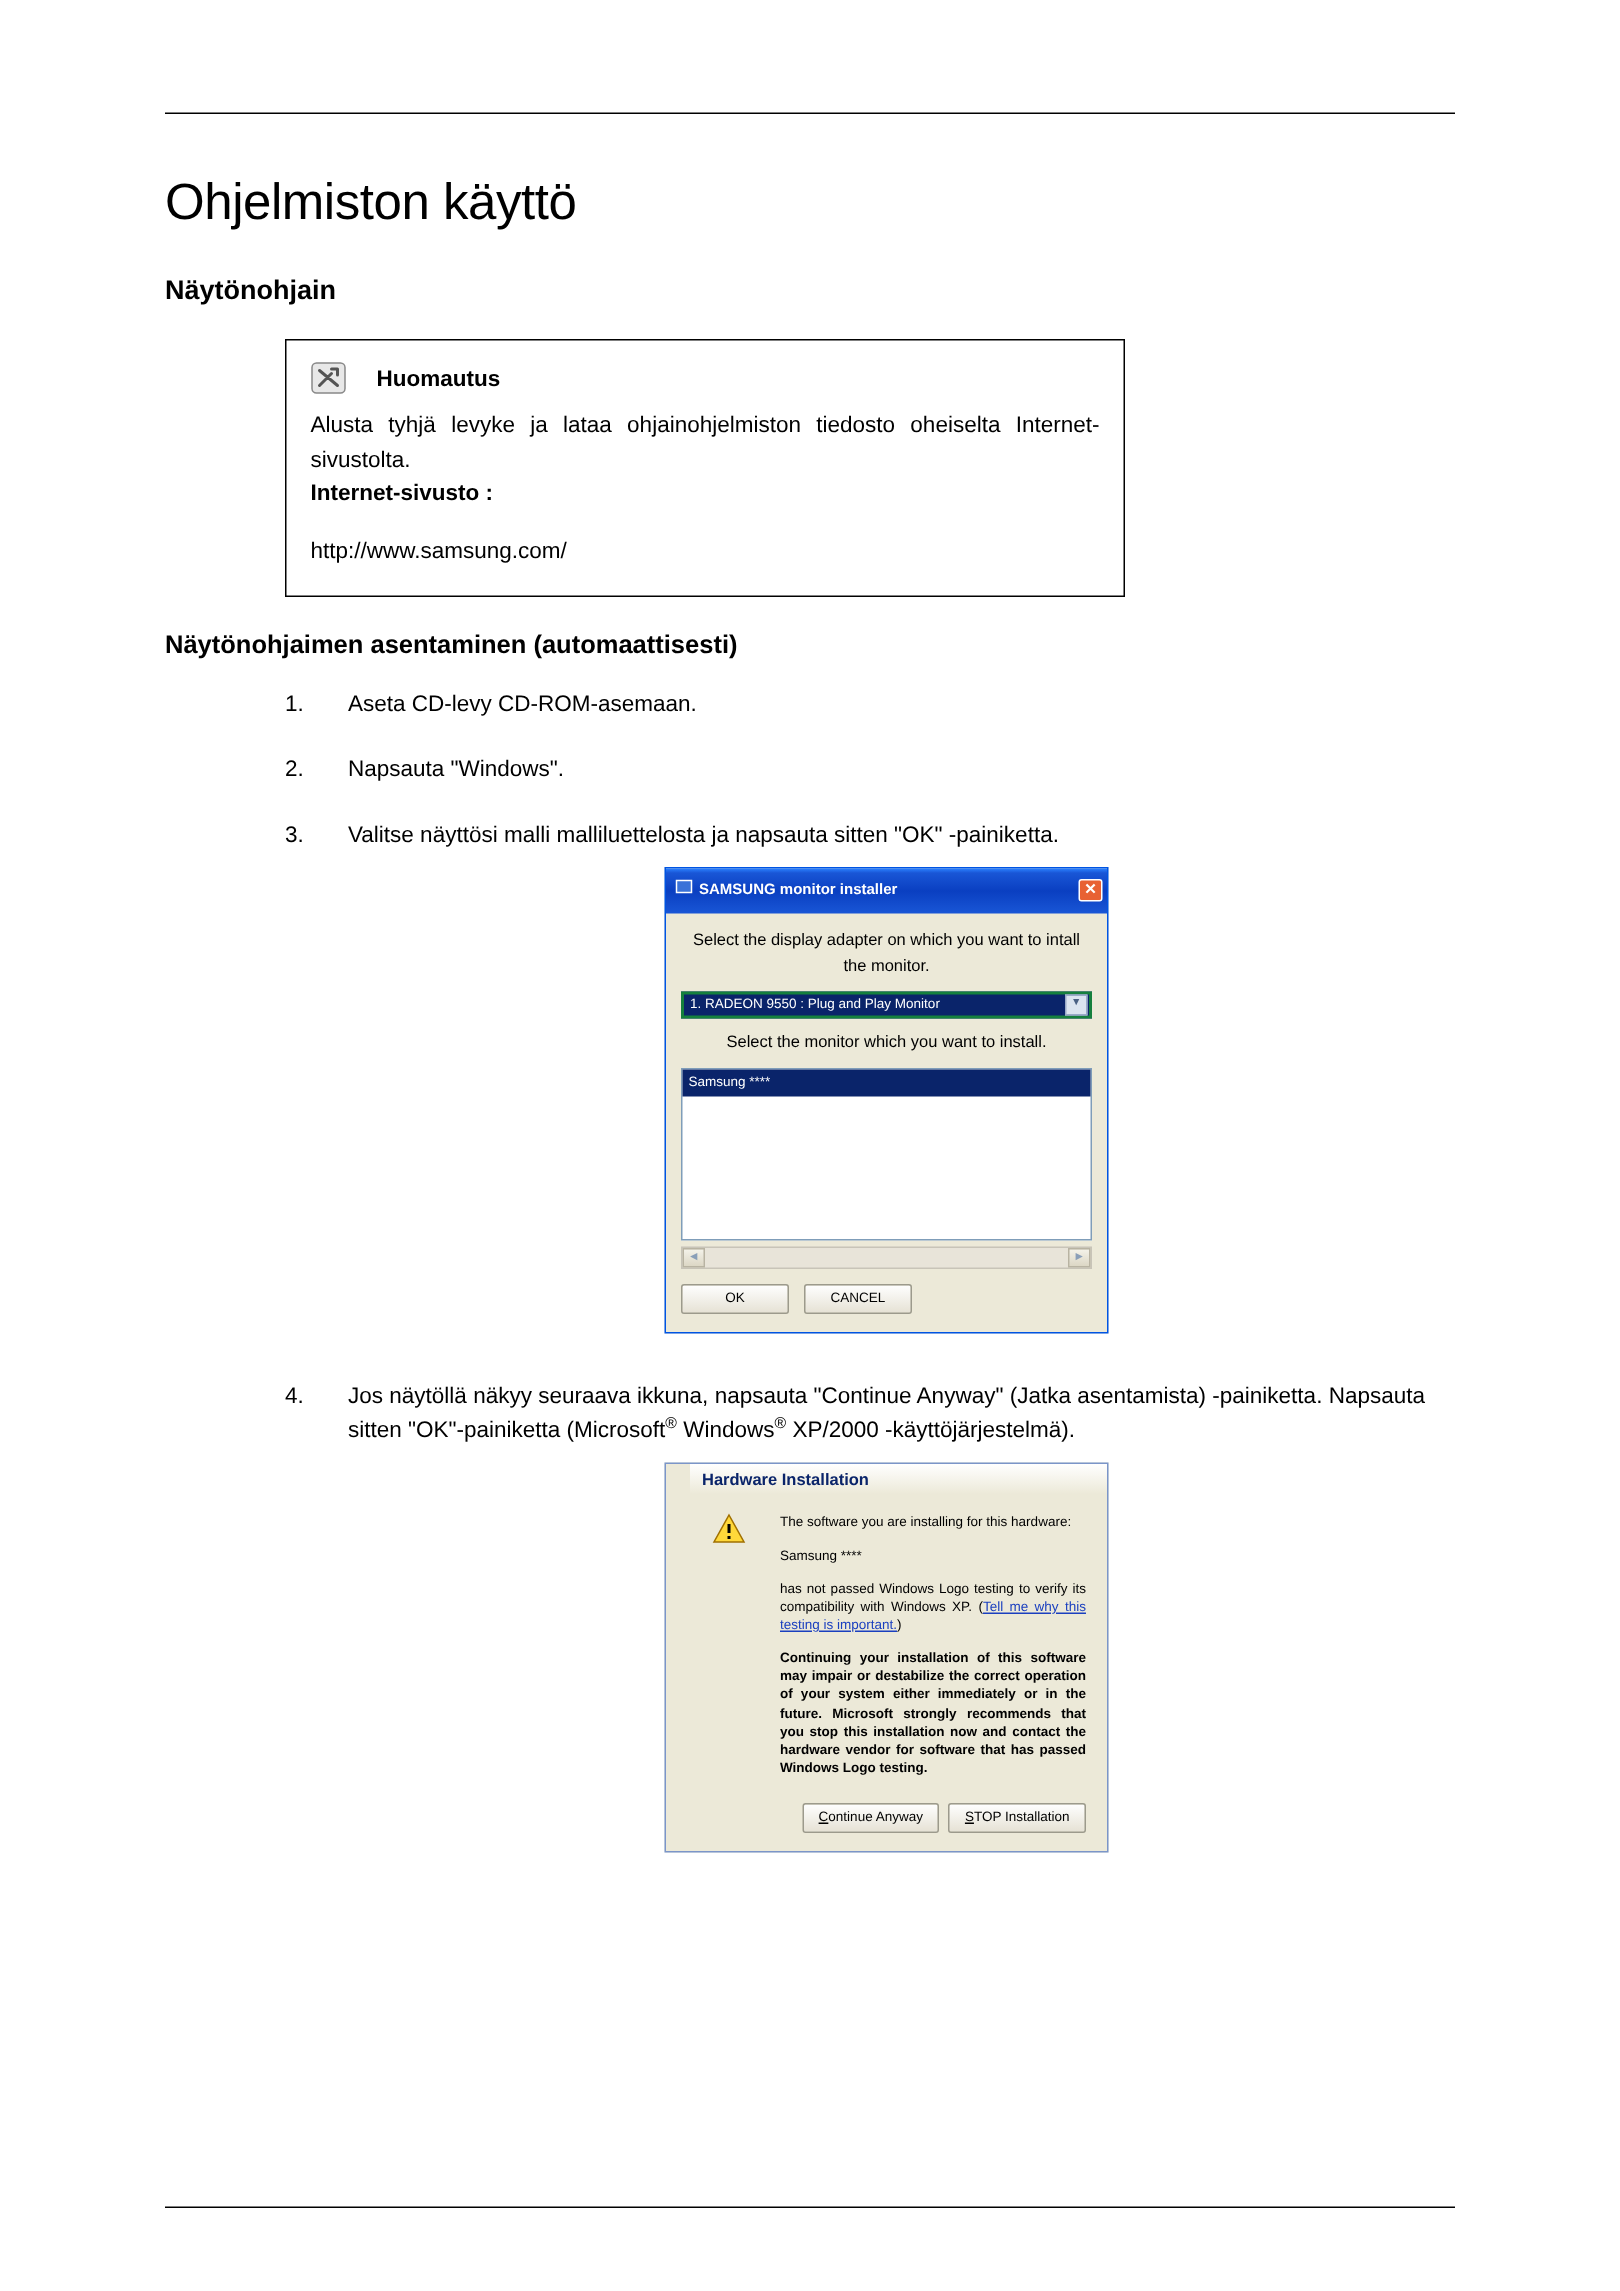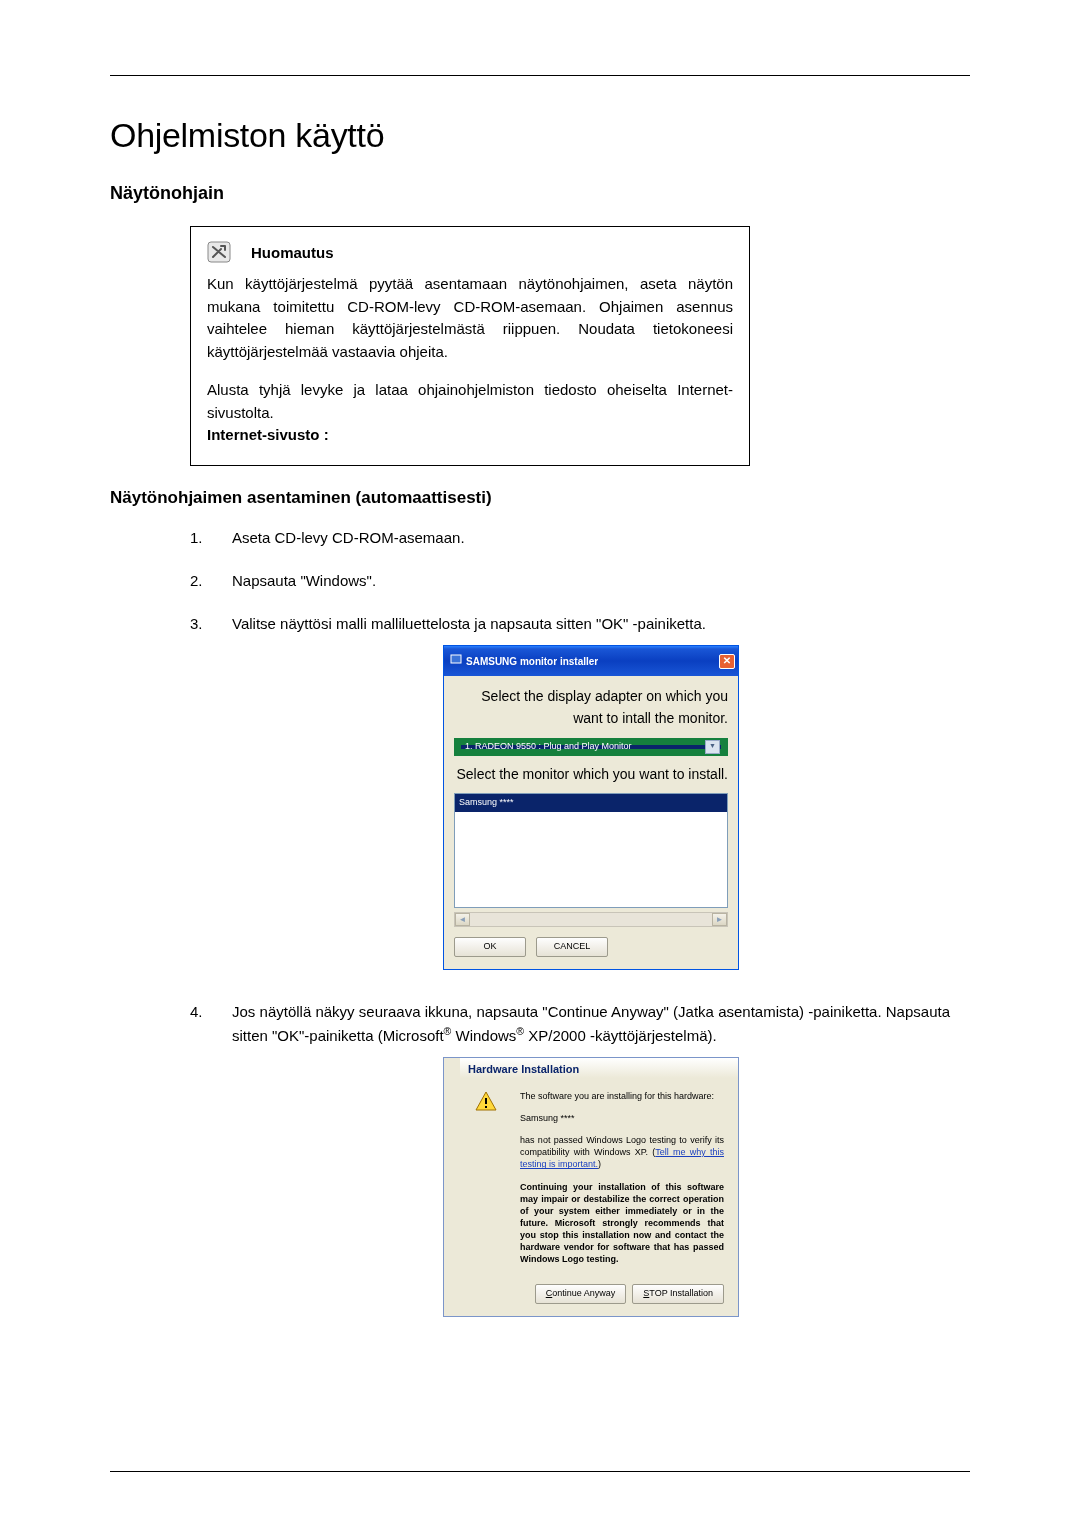--- a/index.html
+++ b/index.html
@@ -127,31 +127,31 @@
       justify-content: center;
       color: #fff;
       font-weight: bold;
       font-size: 10px;
       line-height: 1;
     }
     .si-body {
       padding: 10px 10px 12px 10px;
     }
     .si-label {
-      text-align: right;
-      font-size: 14px;
+      text-align: center;
+      font-size: 11px;
       margin-bottom: 8px;
       color: #000;
     }
     .si-select {
       width: 100%;
       height: 18px;
       background: #0a246a;
       color: #fff;
-      border: 7px solid #15803d;
+      border: 2px solid #15803d;
       font-size: 9px;
       display: flex;
       align-items: center;
       justify-content: space-between;
       padding: 0 1px 0 4px;
       margin-bottom: 8px;
     }
     .si-select .dd-btn {
       width: 15px;
       height: 14px;
@@ -284,25 +284,25 @@
   <div class="note-header">
     <span class="note-icon">
       <svg width="24" height="22" viewBox="0 0 24 22">
         <rect x="1" y="1" width="22" height="20" rx="3" fill="#e8e8e8" stroke="#888" stroke-width="1"></rect>
         <path d="M6 6 L18 16 M6 16 L14 8 M14 5 L18 5 M18 5 L18 9" stroke="#555" stroke-width="2" stroke-linecap="round" fill="none"></path>
       </svg>
     </span>
     <span>Huomautus</span>
   </div>
   <div class="note-body">
-    <p>Kun käyttöjärjestelmä pyytää asentamaan näytönohjaimen, aseta näytön mukana toimitettu CD-ROM-levy CD-ROM-asemaan. Ohjaimen asennus vaihtelee hieman käyttöjärjestelmästä riippuen. Noudata tietokoneesi käyttöjärjestelmää vastaavia ohjeita.</p>
     <p>
       <span>Alusta tyhjä levyke ja lataa ohjainohjelmiston tiedosto oheiselta Internet-sivustolta.</span><br>
       <span class="bold-label">Internet-sivusto :</span>
     </p>
+    <p>http://www.samsung.com/</p>
   </div>
 </div>
 
 <h3 class="subsection-title">Näytönohjaimen asentaminen (automaattisesti)</h3>
 
 <ol class="steps">
   <li>
     <span class="num">1.</span>
     <span class="text">Aseta CD-levy CD-ROM-asemaan.</span>
   </li>

